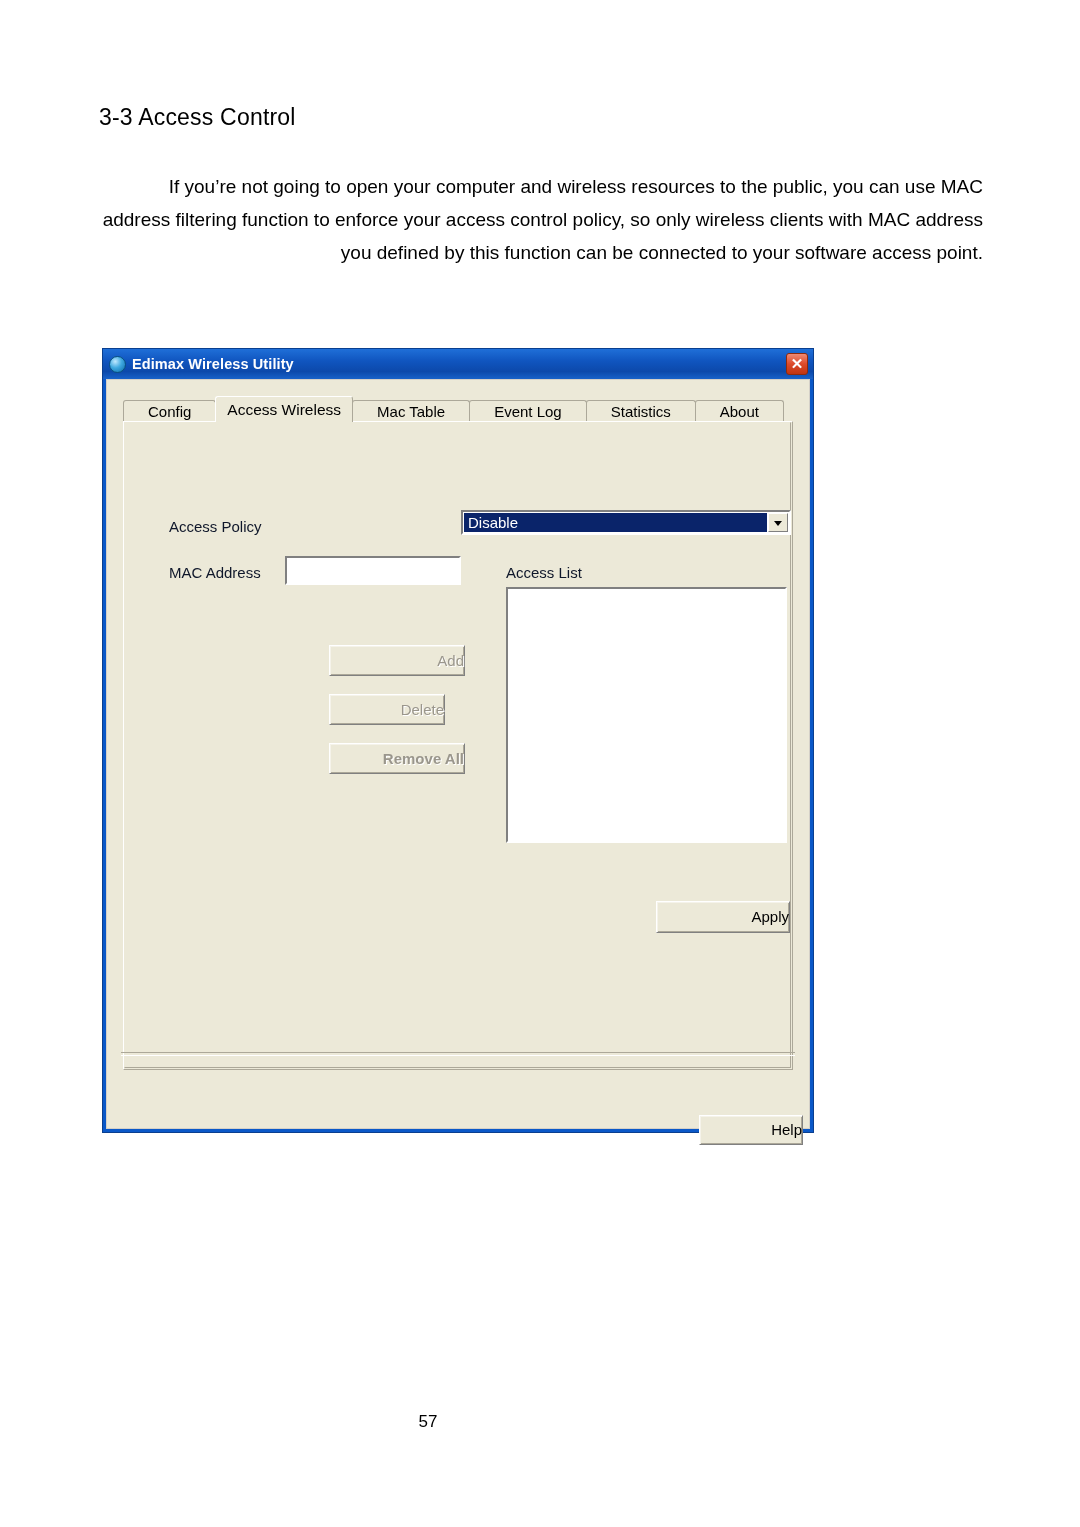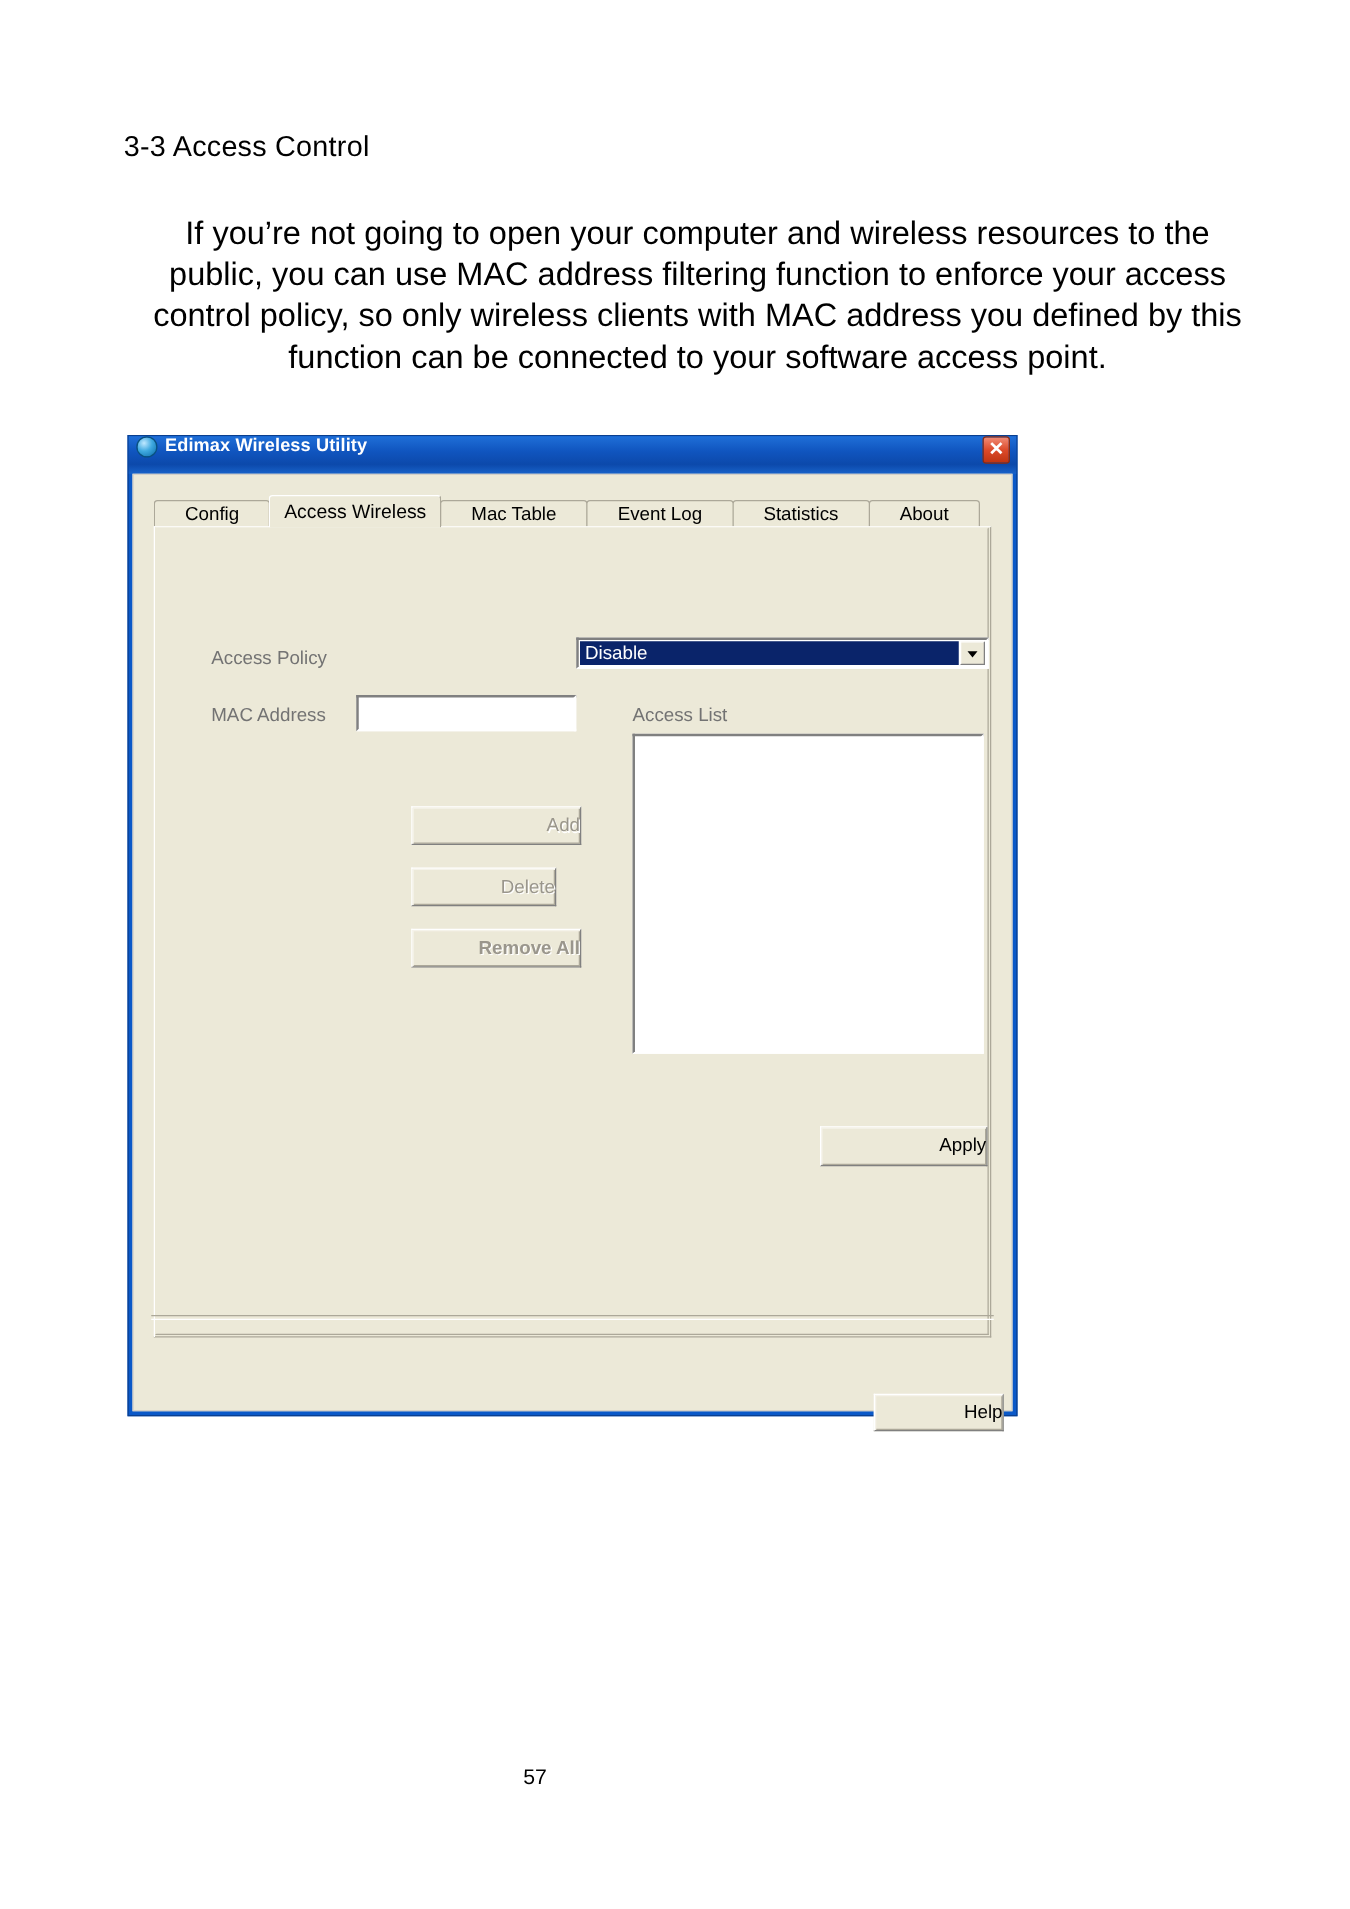--- a/index.html
+++ b/index.html
@@ -22,24 +22,23 @@
     top: 104px;
     font-size: 23px;
     font-weight: normal;
     letter-spacing: 0.2px;
   }
   .doc-paragraph {
     position: absolute;
     left: 99px;
     top: 170px;
     width: 884px;
-    font-size: 26px;
+    font-size: 19px;
     line-height: 33px;
-    text-align: center;
-    margin-left: 17px;
+    text-align: right;
   }
   .page-number {
     position: absolute;
     left: 0;
     top: 1412px;
     width: 856px;
     text-align: center;
     font-size: 17px;
   }
 
@@ -56,21 +55,21 @@
     box-shadow: 0 0 0 0 transparent;
   }
   .win-titlebar {
     position: absolute;
     left: 0;
     top: 0;
     right: 0;
     height: 30px;
     background: linear-gradient(to bottom, #1f6fd8 0%, #1055bf 40%, #0c49ab 75%, #1862c9 100%);
     display: flex;
-    align-items: flex-start;
+    align-items: center;
     padding: 0 3px 0 6px;
     box-sizing: border-box;
   }
   .win-icon {
     width: 17px;
     height: 17px;
     border-radius: 50%;
     background: radial-gradient(circle at 35% 30%, #bfe8ff 0%, #3fa9e0 45%, #0a6aa8 100%);
     border: 1px solid #09517f;
     box-sizing: border-box;
@@ -165,21 +164,21 @@
     border: 1px solid #aca899;
     border-left-color: #ece9d8;
     border-top-color: #ece9d8;
     box-sizing: border-box;
   }
 
   
   .lbl {
     position: absolute;
     font-size: 15px;
-    color: #737373;
+    color: #0f172a;
     white-space: nowrap;
   }
   .lbl-access-policy { left: 44px; top: 95px; }
   .lbl-mac-address   { left: 44px; top: 141px; }
   .lbl-access-list   { left: 381px; top: 141px; }
 
   .combo {
     position: absolute;
     left: 336px;
     top: 87px;

